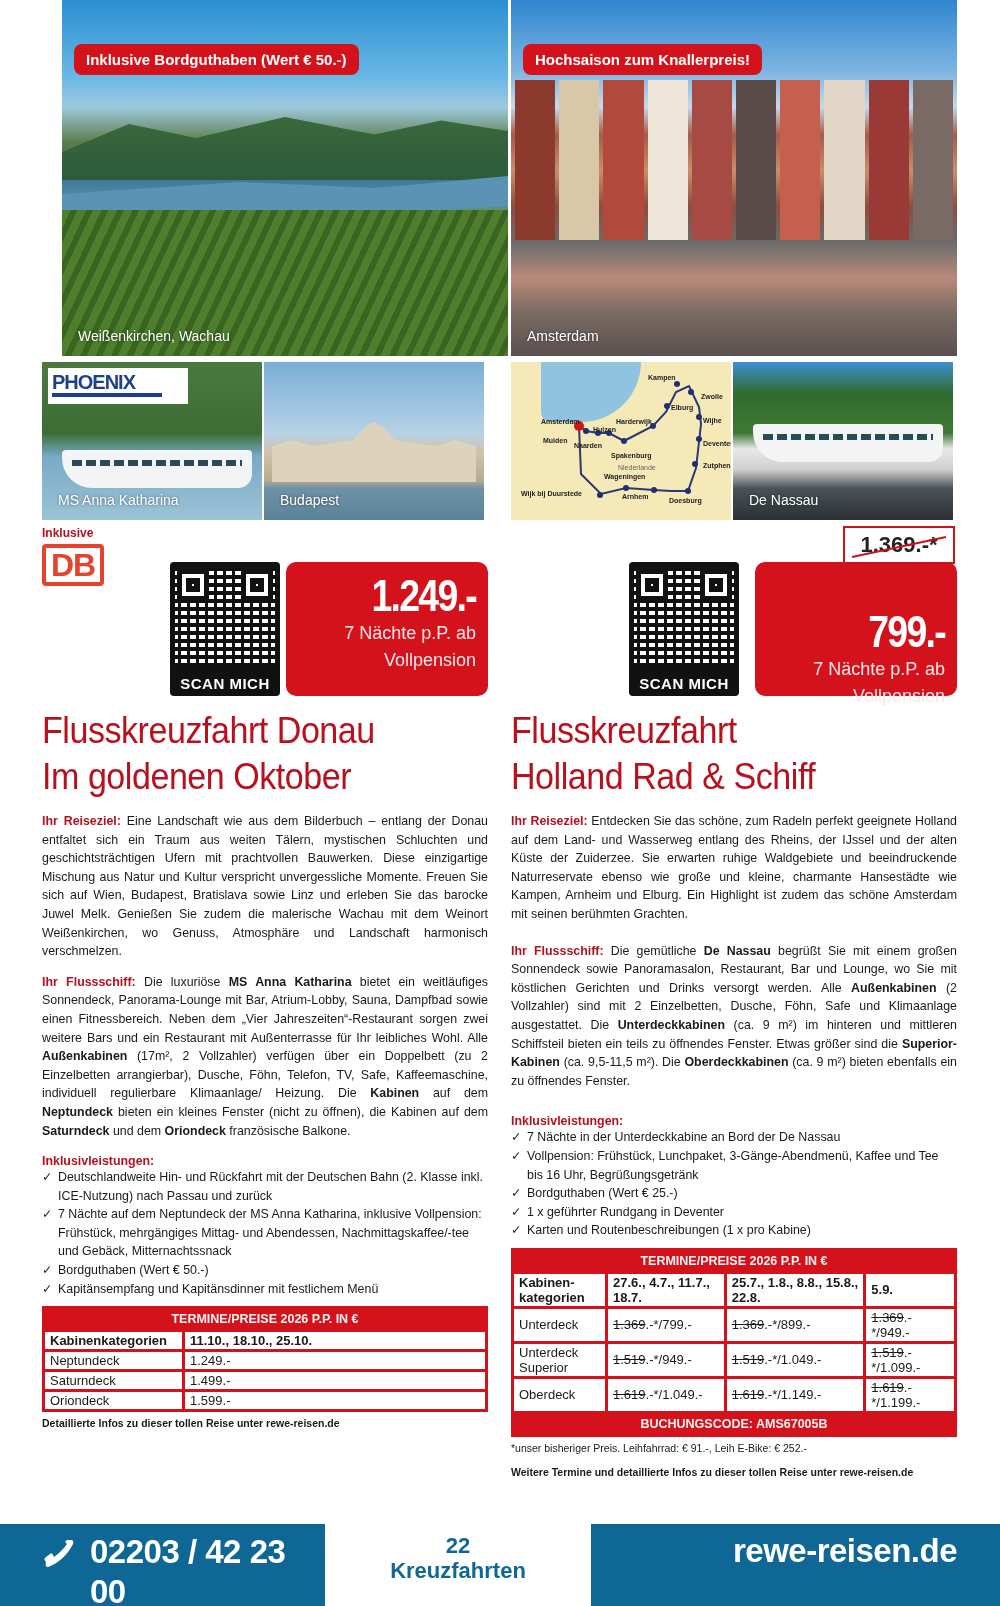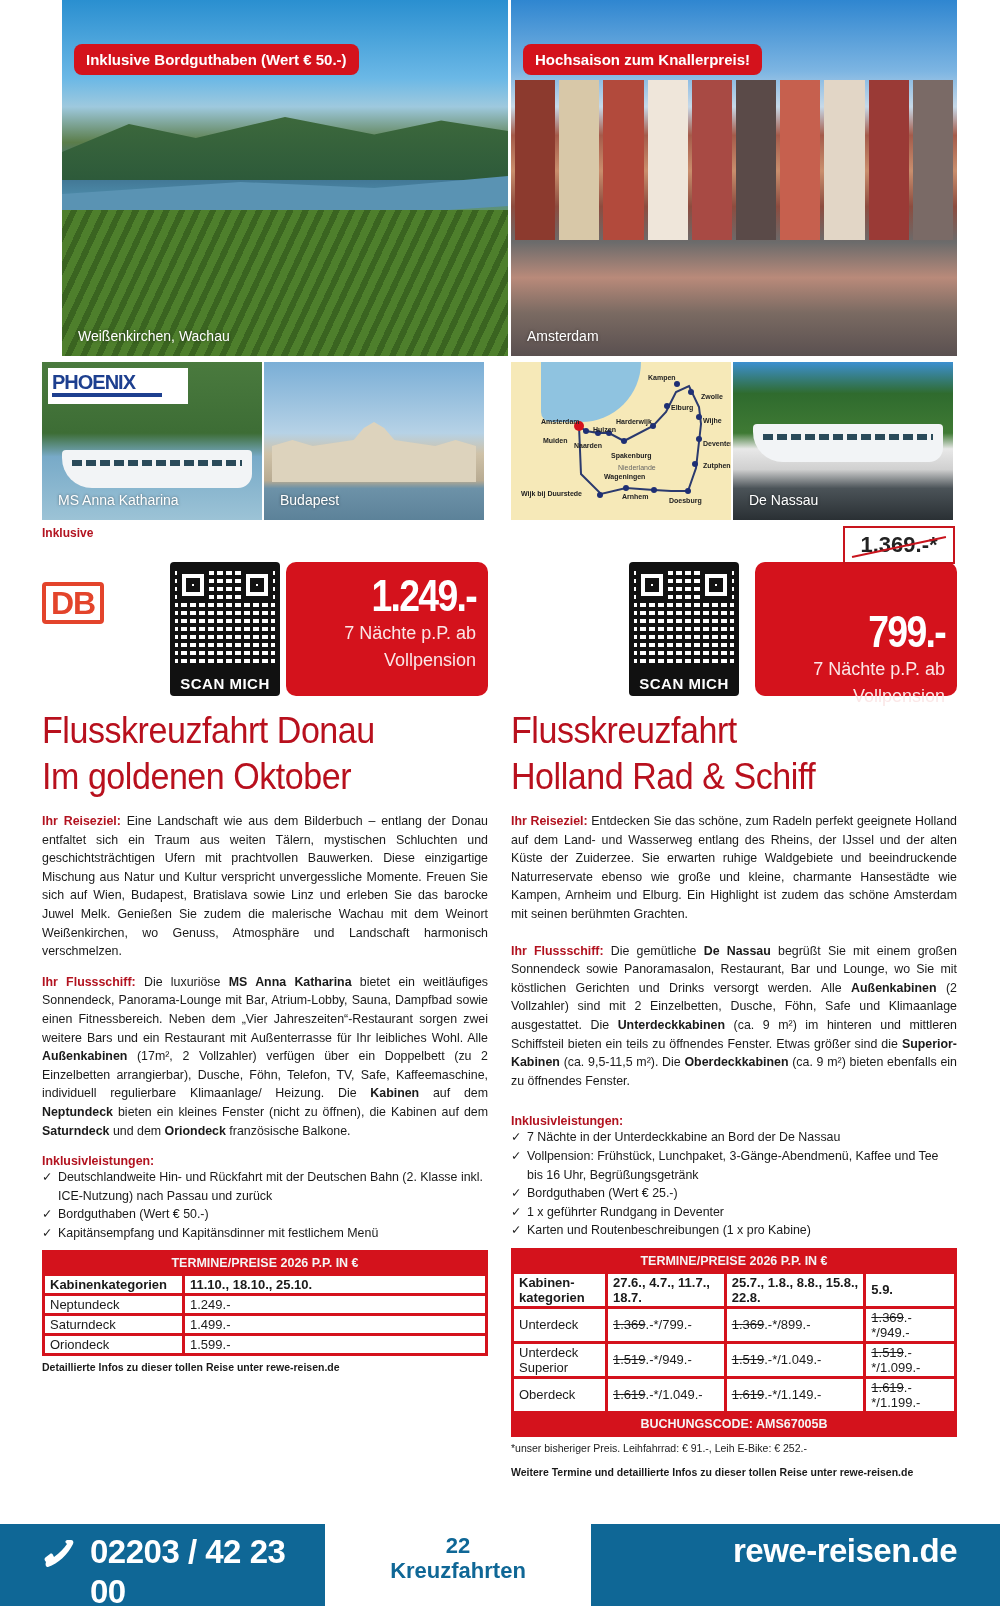--- a/index.html
+++ b/index.html
@@ -31,21 +31,21 @@
   .phoenix { position: absolute; left: 6px; top: 6px; width: 140px; height: 36px; background: #fff; color: #1d3f8f; font-weight: bold; font-size: 20px; line-height: 28px; padding-left: 4px; letter-spacing: -1px; }
   .phoenix small { display: block; font-size: 5px; line-height: 5px; background: #1d3f8f; width: 110px; height: 4px; margin-top: -3px; }
   .parliament { position: absolute; left: 8px; right: 8px; top: 60px; height: 60px; background: #ddd3bd; clip-path: polygon(0 40%, 10% 30%, 20% 40%, 40% 30%, 45% 10%, 50% 0, 55% 10%, 60% 30%, 80% 40%, 90% 30%, 100% 40%, 100% 100%, 0 100%); }
   .map-water { position: absolute; left: 30px; top: 0; width: 100px; height: 60px; background: #8fc3e0; border-radius: 0 0 60px 10px; }
   .map-route { position: absolute; left: 0; top: 0; width: 220px; height: 158px; }
   .map-label { position: absolute; font-size: 7px; font-weight: bold; color: #222; }
   .map-label.soft { font-weight: normal; color: #666; }
 
   .price-area { position: relative; height: 178px; }
   .inkl { position: absolute; left: 0; top: 6px; color: #b2121f; font-size: 12px; font-weight: bold; }
-  .db-logo { position: absolute; left: 0; top: 24px; width: 62px; height: 42px; border: 4px solid #e3442b; border-radius: 4px; color: #e3442b; font-weight: bold; font-size: 32px; line-height: 34px; text-align: center; letter-spacing: -1px; margin-top: 38px; }
+  .db-logo { position: absolute; left: 0; top: 24px; width: 62px; height: 42px; border: 4px solid #e3442b; border-radius: 4px; color: #e3442b; font-weight: bold; font-size: 32px; line-height: 34px; text-align: center; letter-spacing: -1px; }
   .qr { position: absolute; top: 42px; width: 110px; height: 134px; background: #111; border-radius: 4px; padding: 5px; }
   .qr-inner { width: 100px; height: 100px; background:
       repeating-linear-gradient(0deg, #111 0 4px, transparent 4px 8px),
       repeating-linear-gradient(90deg, #fff 0 3px, #111 3px 6px, #fff 6px 9px); position: relative; }
   .qr-inner::before, .qr-inner::after { content: ""; position: absolute; width: 22px; height: 22px; border: 5px solid #111; background: #fff; box-shadow: inset 0 0 0 4px #fff, inset 0 0 0 10px #111; }
   .qr-inner::before { left: 2px; top: 2px; }
   .qr-inner::after { right: 2px; top: 2px; }
   .qr-label { color: #fff; font-weight: bold; font-size: 15px; text-align: center; margin-top: 8px; letter-spacing: 0.5px; }
   .price-box { position: absolute; top: 42px; right: 0; width: 202px; height: 134px; background: #d4121c; border-radius: 10px; color: #fff; text-align: right; padding: 10px 12px 0 0; }
   .price-big { font-size: 44px; font-weight: bold; letter-spacing: -2px; line-height: 48px; transform: scaleX(0.85); transform-origin: right; }
@@ -124,20 +124,21 @@
   <p class="body-text">
     <span class="lbl">Ihr Reiseziel:</span> <span>Eine Landschaft wie aus dem Bilderbuch – entlang der Donau entfaltet sich ein Traum aus weiten Tälern, mystischen Schluchten und geschichtsträchtigen Ufern mit prachtvollen Bauwerken. Diese einzigartige Mischung aus Natur und Kultur verspricht unvergessliche Momente. Freuen Sie sich auf Wien, Budapest, Bratislava sowie Linz und erleben Sie das barocke Juwel Melk. Genießen Sie zudem die malerische Wachau mit dem Weinort Weißenkirchen, wo Genuss, Atmosphäre und Landschaft harmonisch verschmelzen.</span>
   </p>
   <p class="body-text">
     <span class="lbl">Ihr Flussschiff:</span> <span>Die luxuriöse </span><b>MS Anna Katharina</b><span> bietet ein weitläufiges Sonnendeck, Panorama-Lounge mit Bar, Atrium-Lobby, Sauna, Dampfbad sowie einen Fitnessbereich. Neben dem „Vier Jahreszeiten“-Restaurant sorgen zwei weitere Bars und ein Restaurant mit Außenterrasse für Ihr leibliches Wohl. Alle </span><b>Außenkabinen</b><span> (17m², 2 Vollzahler) verfügen über ein Doppelbett (zu 2 Einzelbetten arrangierbar), Dusche, Föhn, Telefon, TV, Safe, Kaffeemaschine, individuell regulierbare Klimaanlage/ Heizung. Die </span><b>Kabinen</b><span> auf dem </span><b>Neptundeck</b><span> bieten ein kleines Fenster (nicht zu öffnen), die Kabinen auf dem </span><b>Saturndeck</b><span> und dem </span><b>Oriondeck</b><span> französische Balkone.</span>
   </p>
 
   <div class="section-head">Inklusivleistungen:</div>
   <ul class="checks">
     <li>Deutschlandweite Hin- und Rückfahrt mit der Deutschen Bahn (2. Klasse inkl. ICE-Nutzung) nach Passau und zurück</li>
+    <li>7 Nächte auf dem Neptundeck der MS Anna Katharina, inklusive Vollpension: Frühstück, mehrgängiges Mittag- und Abendessen, Nachmittagskaffee/-tee und Gebäck, Mitternachtssnack</li>
     <li>Bordguthaben (Wert € 50.-)</li>
     <li>Kapitänsempfang und Kapitänsdinner mit festlichem Menü</li>
   </ul>
 
   <table class="prices">
     <tbody>
         <tr>
           <th class="head" colspan="2">TERMINE/PREISE 2026 P.P. IN €</th>
         </tr>
     <tr>

